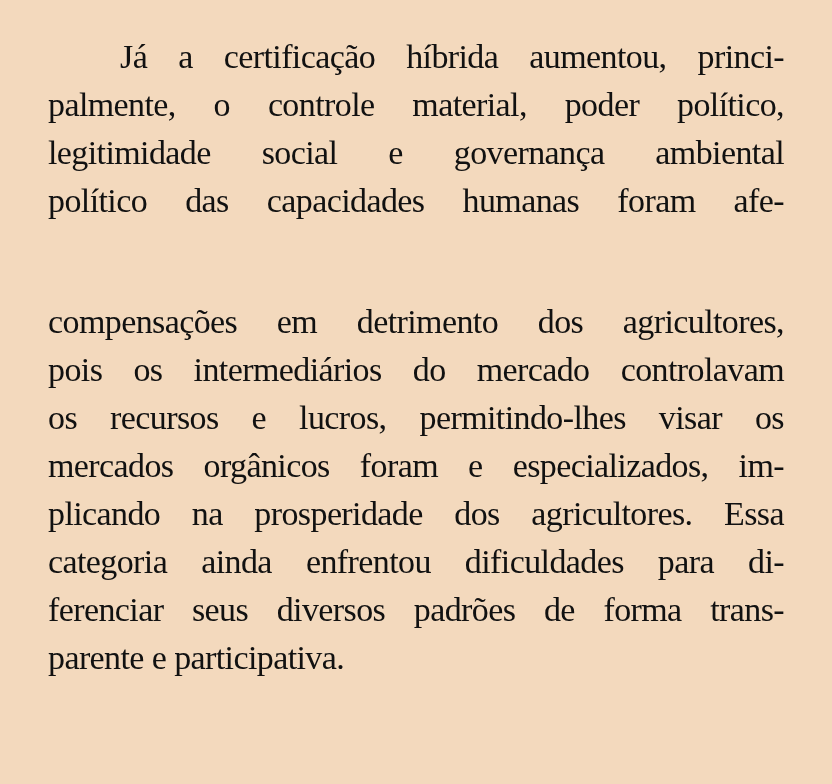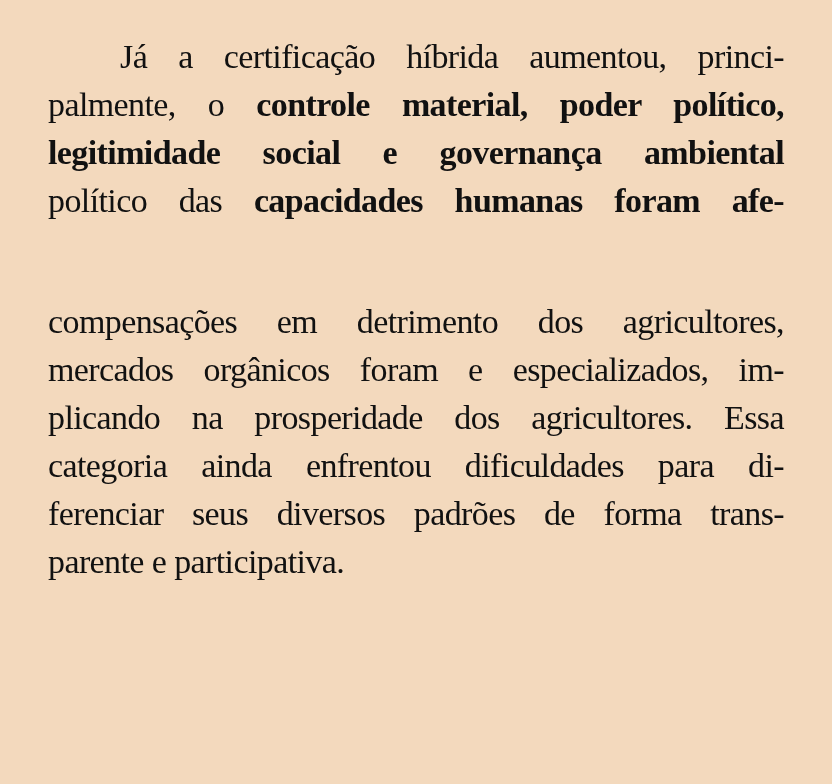--- a/index.html
+++ b/index.html
@@ -16,33 +16,35 @@
   .line {
     height: 48px; line-height: 48px;
     font-size: 34px;
     white-space: nowrap;
     text-align: justify;
     text-align-last: justify;
     letter-spacing: -0.6px;
   }
   .line.last { text-align-last: left; }
   .line.indent { padding-left: 72px; }
-  b { font-weight: bold; }
+  b { font-weight: normal; }
 </style>
 </head>
 <body>
 
 <div class="page">
   <div class="para p1" id="para-0">
       <div class="line indent"><span>Já a certificação híbrida aumentou, princi-</span></div>
       <div class="line"><span>palmente, o </span><b>controle material, poder político,</b></div>
       <div class="line"><b>legitimidade social e governança ambiental</b></div>
       <div class="line"><span>político das </span><b>capacidades humanas foram afe-</b></div>
     </div>
   <div class="para p2" id="para-1">
       <div class="line"><span>compensações em detrimento dos agricultores,</span></div>
+      <div class="line"><span>pois os intermediários do mercado controlavam</span></div>
+      <div class="line"><span>os recursos e lucros, permitindo-lhes visar os</span></div>
       <div class="line"><span>mercados orgânicos foram e especializados, im-</span></div>
       <div class="line"><span>plicando na prosperidade dos agricultores. Essa</span></div>
       <div class="line"><span>categoria ainda enfrentou dificuldades para di-</span></div>
       <div class="line"><span>ferenciar seus diversos padrões de forma trans-</span></div>
       <div class="line last"><span>parente e participativa.</span></div>
     </div>
 </div>
 
 </body></html>

